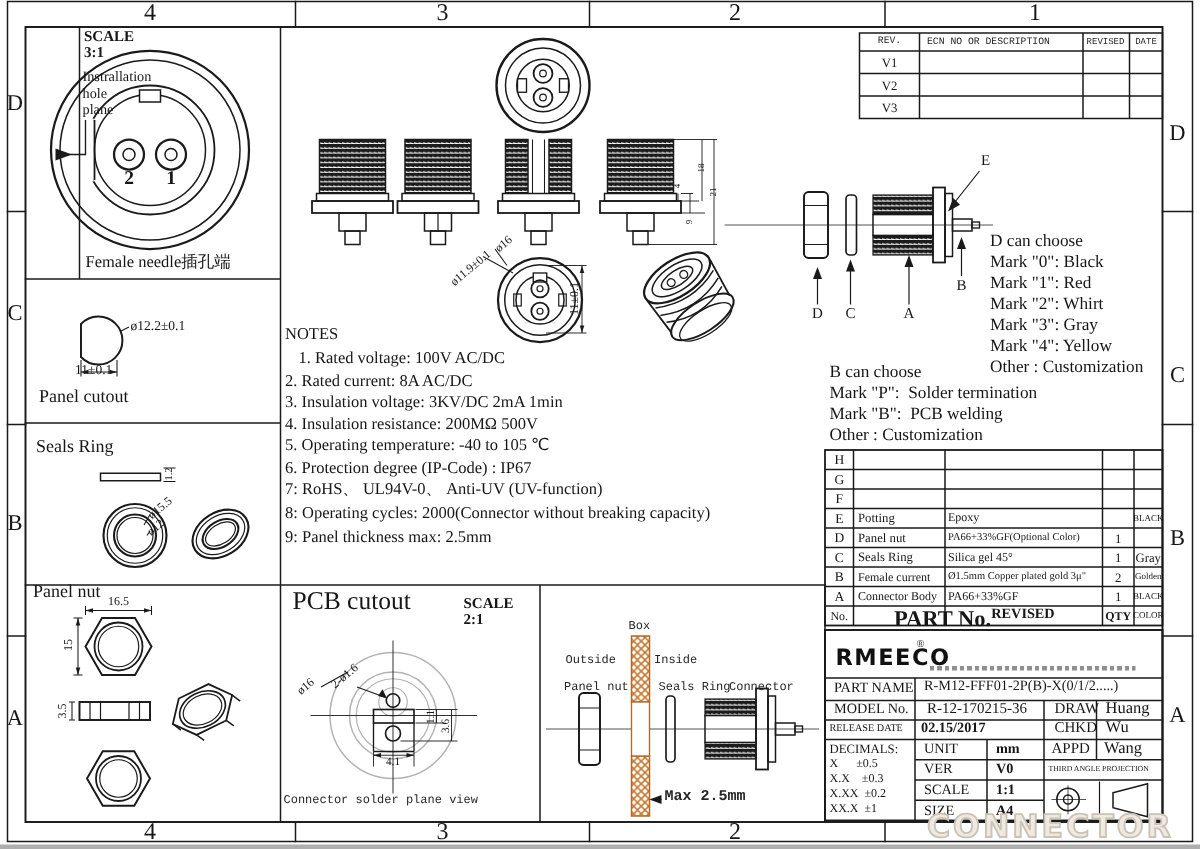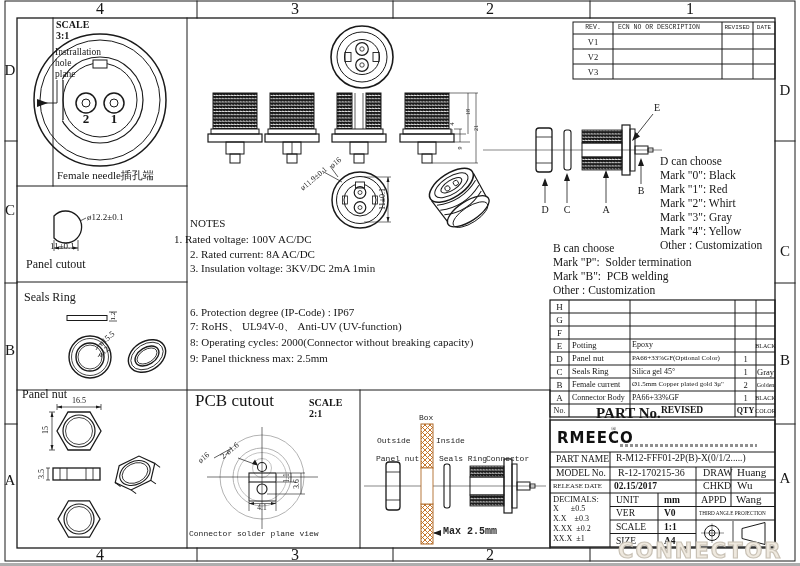--- a/index.html
+++ b/index.html
@@ -300,23 +300,25 @@
 <div class="t r90" style="left:113px;top:316px;font-size:7px">1.2</div>
 <div class="t r40" style="left:107px;top:339px;font-size:8px">ø15.5</div>
 <div class="t r40" style="left:104px;top:352px;font-size:8px">ø12</div>
 
 <div class="t" style="left:22px;top:388px;font-size:12px">Panel nut</div>
 <div class="t ctr" style="left:79px;top:401px;font-size:8px">16.5</div>
 <div class="t r90" style="left:46px;top:430px;font-size:8px">15</div>
 <div class="t r90" style="left:42px;top:474px;font-size:8px">3.5</div>
 
 <div class="t" style="left:190px;top:218px;font-size:11px">NOTES</div>
-<div class="t" style="left:174px;top:234px;font-size:11px">1. Rated voltage: 100V AC/DC</div>
+<div class="t" style="left:199px;top:234px;font-size:11px">1. Rated voltage: 100V AC/DC</div>
 <div class="t" style="left:190px;top:248.5px;font-size:11px">2. Rated current: 8A AC/DC</div>
 <div class="t" style="left:190px;top:263px;font-size:11px">3. Insulation voltage: 3KV/DC 2mA 1min</div>
+<div class="t" style="left:190px;top:277.5px;font-size:11px">4. Insulation resistance: 200MΩ 500V</div>
+<div class="t" style="left:190px;top:292px;font-size:11px">5. Operating temperature: -40 to 105 ℃</div>
 <div class="t" style="left:190px;top:306.5px;font-size:11px">6. Protection degree (IP-Code) : IP67</div>
 <div class="t" style="left:190px;top:321px;font-size:11px">7: RoHS、 UL94V-0、 Anti-UV (UV-function)</div>
 <div class="t" style="left:190px;top:336.5px;font-size:11px">8: Operating cycles: 2000(Connector without breaking capacity)</div>
 <div class="t" style="left:190px;top:352.5px;font-size:11px">9: Panel thickness max: 2.5mm</div>
 
 <div class="t r90" style="left:452px;top:124px;font-size:6px">4</div>
 <div class="t r90" style="left:460px;top:148px;font-size:6px">9</div>
 <div class="t r90" style="left:468px;top:112px;font-size:6px">18</div>
 <div class="t r90" style="left:476px;top:128px;font-size:6px">21</div>
 <div class="t r40" style="left:314px;top:179px;font-size:8px">ø11.9±0.1</div>

